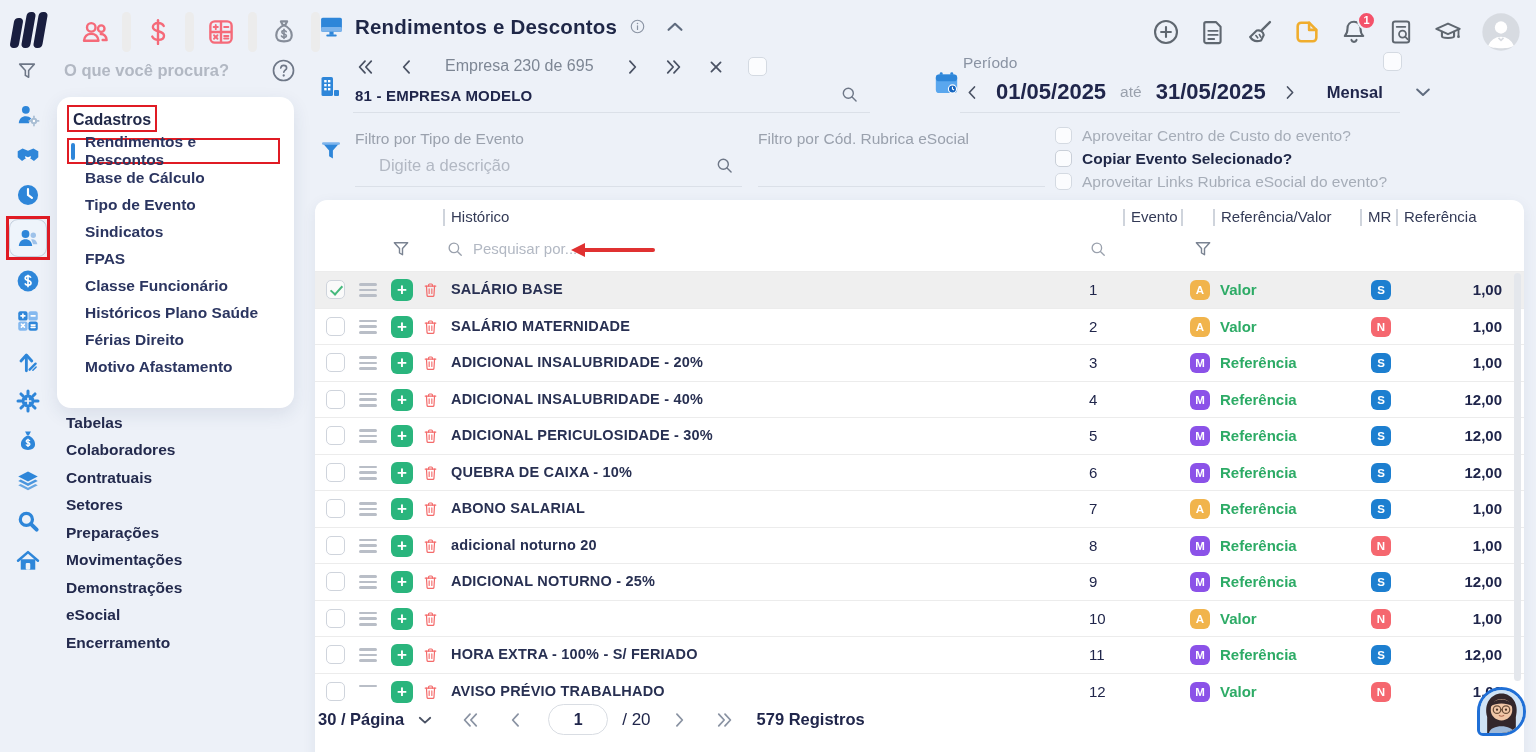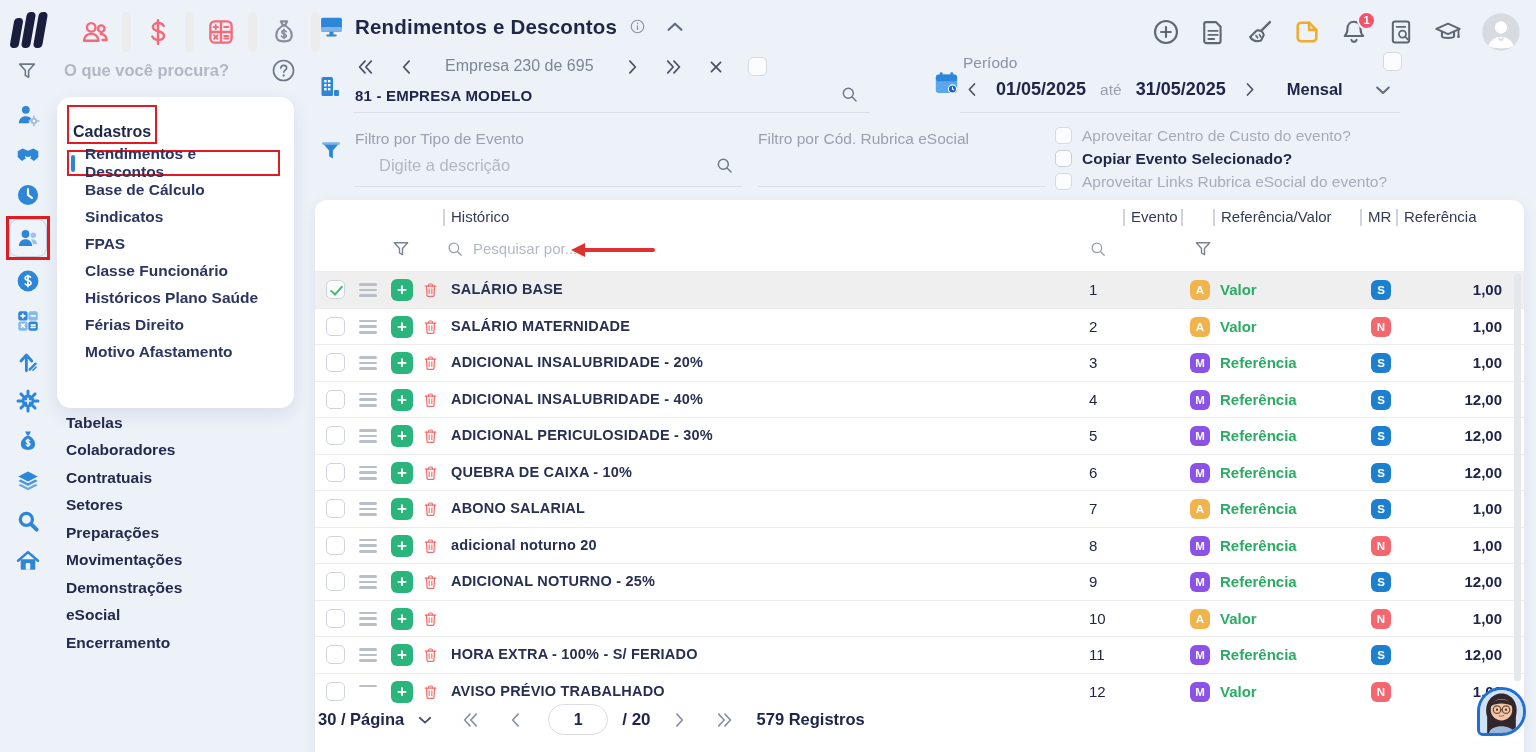--- a/index.html
+++ b/index.html
@@ -32,21 +32,21 @@
 
   
   .rail { position:absolute; left:0; top:102px; width:56px; display:flex; flex-direction:column; align-items:center; gap:14px; }
   .rail .ric { width:26px; height:26px; color:#2e86d9; }
   .rail .ric-wrap { width:44px; height:44px; border:3px solid #e01b24; display:flex; align-items:center; justify-content:center; margin:-6px 0; }
   .rail .ric-inner { width:38px; height:38px; background:#eef4fb; border:1.5px solid #c3cfdd; border-radius:9px; display:flex; align-items:center; justify-content:center; }
   .rail .ric-inner .ric { width:24px; height:24px; }
 
   
   .menu-panel { position:absolute; left:57px; top:97px; width:237px; height:311px; background:#fff; border-radius:14px; box-shadow:0 6px 18px rgba(40,60,100,.10); padding:8px 10px; }
-  .menu-title { display:inline-block; font-size:16px; font-weight:700; color:#1f2747; border:2.5px solid #e01b24; padding:16px 4px 1px 4px; margin-left:0px; }
+  .menu-title { display:inline-block; font-size:16px; font-weight:700; color:#1f2747; border:2.5px solid #e01b24; padding:4px 4px 1px 4px; margin-left:0px; }
   .submenu { margin-top:6px; }
   .sub-item { position:relative; height:27px; display:flex; align-items:center; padding-left:18px; font-size:15.5px; font-weight:600; color:#2b3560; cursor:pointer; }
   .sub-item.active { border:2.5px solid #e01b24; padding-left:16px; width:213px; height:26px; }
   .sub-item.active .abar { position:absolute; left:2px; top:3px; width:4px; height:17px; background:#2e86d9; border-radius:2px; }
 
   .sections { position:absolute; left:66px; top:409px; }
   .section-item { height:27.5px; font-size:15.5px; font-weight:700; color:#232a4d; cursor:pointer; display:flex; align-items:center; }
 
   
   .main-title { position:absolute; left:318px; top:14px; display:flex; align-items:center; gap:10px; }
@@ -64,21 +64,21 @@
   .company .nav .lbl { font-size:16px; color:#7d8694; margin:0 6px; }
   .company .cname { position:absolute; left:40px; top:32px; font-size:15px; font-weight:600; color:#20264b; letter-spacing:.2px; }
   .company .uline { position:absolute; left:38px; top:57px; width:517px; height:1px; background:#dbe0e8; }
   .company .csrch { position:absolute; left:525px; top:30px; width:19px; height:19px; color:#6e7787; }
 
   .period { position:absolute; left:930px; top:50px; width:475px; }
   .period .cal { position:absolute; left:3px; top:20px; width:27px; height:27px; color:#5aa7ee; }
   .period .plabel { position:absolute; left:33px; top:4px; font-size:15.5px; color:#8a93a3; }
   .period .prow { position:absolute; left:33px; top:29px; display:flex; align-items:center; gap:14px; }
   .period .nv { width:19px; height:19px; color:#4a5264; }
-  .period .date { font-size:18px; font-weight:600; color:#20264b; }
+  .period .date { font-size:22px; font-weight:600; color:#20264b; }
   .period .ate { font-size:15.5px; color:#9aa1ad; }
   .period .mode { font-size:16.5px; font-weight:700; color:#20264b; margin-left:14px; }
   .period .dd { width:20px; height:20px; color:#5f6b7e; margin-left:16px; }
   .period .uline { position:absolute; left:30px; top:62px; width:440px; height:1px; background:#dbe0e8; }
   .chx-top { position:absolute; left:1383px; top:52px; }
 
   
   .filters { position:absolute; left:315px; top:126px; width:1210px; height:70px; }
   .filters .ffunnel { position:absolute; left:4px; top:12px; width:24px; height:26px; color:#2e86d9; }
   .f-label { font-size:15.5px; color:#9aa1ad; }
@@ -133,21 +133,21 @@
   .val { position:absolute; right:22px; top:9px; font-size:15px; font-weight:600; color:#20264b; }
   .vscroll { position:absolute; right:3px; top:73px; width:7px; height:408px; background:#e4e7ec; border-radius:4px; }
 
   
   .pager { position:absolute; left:318px; top:704px; display:flex; align-items:center; }
   .pager .txt { font-size:16.5px; font-weight:600; color:#20264b;text-align:center; }
   .pager .nv { width:20px; height:20px; color:#8a93a3; }
   .pager .dd { width:18px; height:18px; color:#4a5264; margin:0 26px 0 12px; }
   .pager .gap { margin-left:26px; }
   .page-pill { width:60px; height:31px; border:1.5px solid #d9dde3; border-radius:17px; background:#fff; font-size:16px; font-weight:600; color:#20264b; text-align:center; line-height:29px; margin:0 14px 0 22px; }
-  .pager .frac { font-size:17px; font-weight:700; color:#20264b; margin-right:18px; }
+  .pager .frac { font-size:17px; font-weight:400; color:#20264b; margin-right:18px; }
   .pager .recs { margin-left:22px; }
 
   
   .tr-icons { position:absolute; left:1152px; top:12px; display:flex; align-items:center; gap:19px; }
   .tr-icons .tico { width:28px; height:28px; color:#5f6770; position:relative; }
   .tr-icons .tico.note { color:#f0ad2d; }
   .tr-icons .bell-badge { position:absolute; right:-8px; top:-7px; min-width:19px; height:19px; border-radius:10px; background:#f4526a; border:2px solid #edf1f8; color:#fff; font-size:11px; font-weight:700; text-align:center; line-height:15px; padding:0 4px; }
   .tr-icons .avatar { width:40px; height:40px; }
 
   
@@ -341,20 +341,23 @@
 
 <div class="menu-panel">
   <span class="menu-title">Cadastros</span>
   <div class="submenu" id="submenu">
       <div class="sub-item active">
         <span class="abar"></span>
         <span>Rendimentos e Descontos</span>
       </div>
       <div class="sub-item">
         <span>Base de Cálculo</span>
+      </div>
+      <div class="sub-item">
+        <span>Tipo de Evento</span>
       </div>
       <div class="sub-item">
         <span>Sindicatos</span>
       </div>
       <div class="sub-item">
         <span>FPAS</span>
       </div>
       <div class="sub-item">
         <span>Classe Funcionário</span>
       </div>

